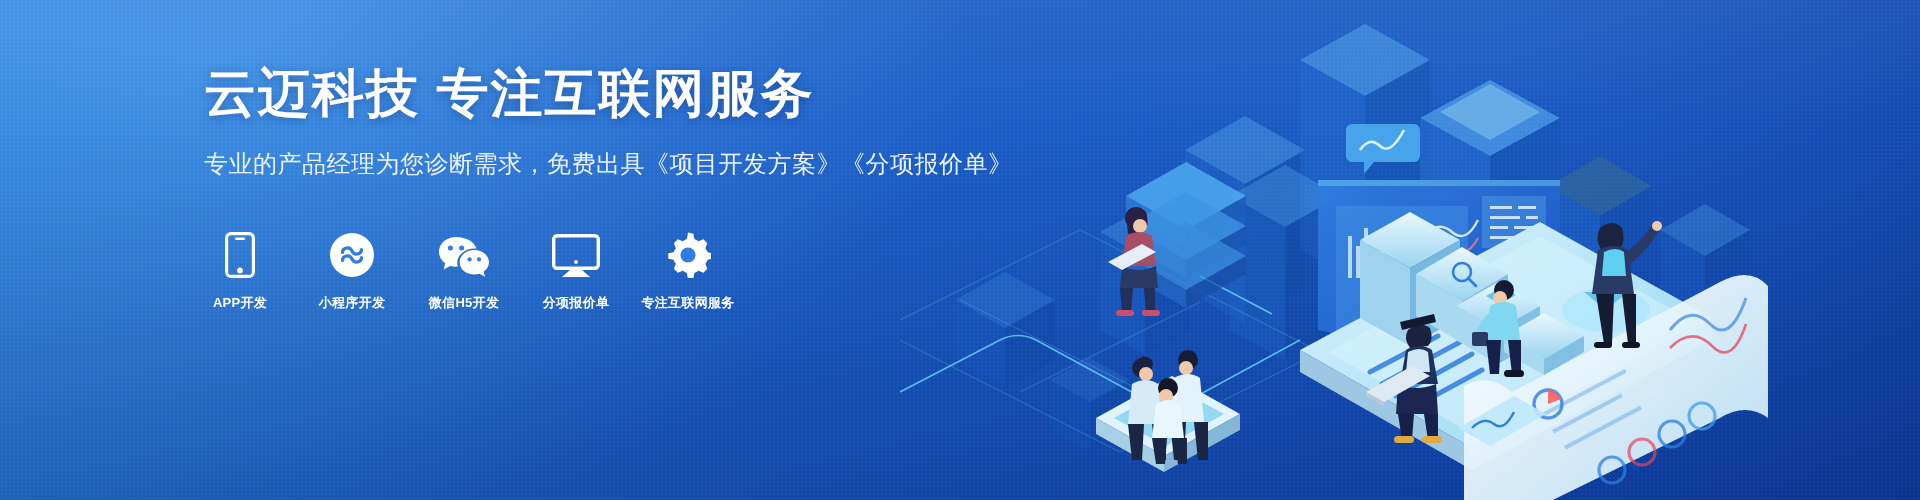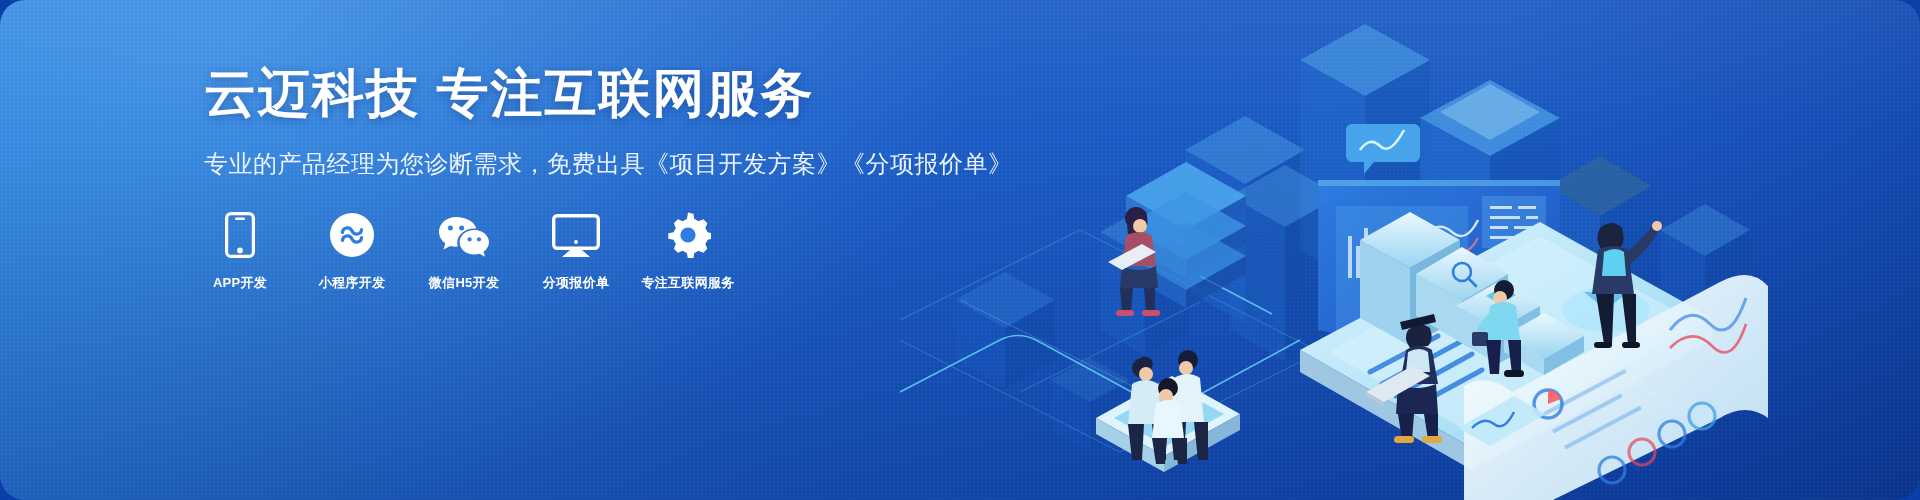--- a/index.html
+++ b/index.html
@@ -5,21 +5,20 @@
   html,body{margin:0;padding:0;background:#0b3fa8;}
   *{box-sizing:border-box;}
   body{font-family:"Liberation Sans","DejaVu Sans",sans-serif;}
 
   #banner{
     position:relative;width:1920px;height:500px;overflow:hidden;
     background:
       radial-gradient(1200px 760px at 12% 8%, rgba(86,166,240,.55) 0%, rgba(86,166,240,0) 62%),
       radial-gradient(1500px 980px at 78% 6%, rgba(40,118,214,.45) 0%, rgba(40,118,214,0) 66%),
       linear-gradient(122deg,#2b80dd 0%,#226fd2 18%,#1a5cc6 38%,#1450bd 54%,#0f43b2 72%,#0b3ba6 88%,#0a3596 100%);
-    border-radius: 25px;
   }
   
   #dots{
     position:absolute;inset:0;
     background-image:radial-gradient(rgba(255,255,255,.055) 1px, transparent 1.4px);
     background-size:4px 4px;
     mix-blend-mode:screen;pointer-events:none;
   }
   #vignette{
     position:absolute;inset:0;pointer-events:none;
@@ -31,21 +30,21 @@
   #headline{
     font-size:52px;line-height:1.12;font-weight:700;color:#ffffff;
     letter-spacing:2px;white-space:nowrap;
     text-shadow:0 2px 10px rgba(4,30,92,.35);
     margin:0 0 24px 0;
   }
   .sub-line{
     font-size:24px;line-height:36px;color:#eaf3ff;font-weight:400;
     letter-spacing:.5px;white-space:nowrap;
   }
-  #subtitle{margin-bottom:28px;}
+  #subtitle{margin-bottom:48px;}
 
   
   #services{display:flex;align-items:flex-start;gap:40px;}
   .svc{display:flex;flex-direction:column;align-items:center;width:72px;cursor:pointer;}
   .svc-icon{height:48px;display:flex;align-items:flex-end;justify-content:center;margin-bottom:16px;}
   .svc-icon svg{display:block;fill:#ffffff;}
   .svc-label{font-size:13px;color:#ffffff;font-weight:700;white-space:nowrap;letter-spacing:.3px;}
 
   
   #art{position:absolute;right:0;top:0;width:1020px;height:500px;z-index:3;}

